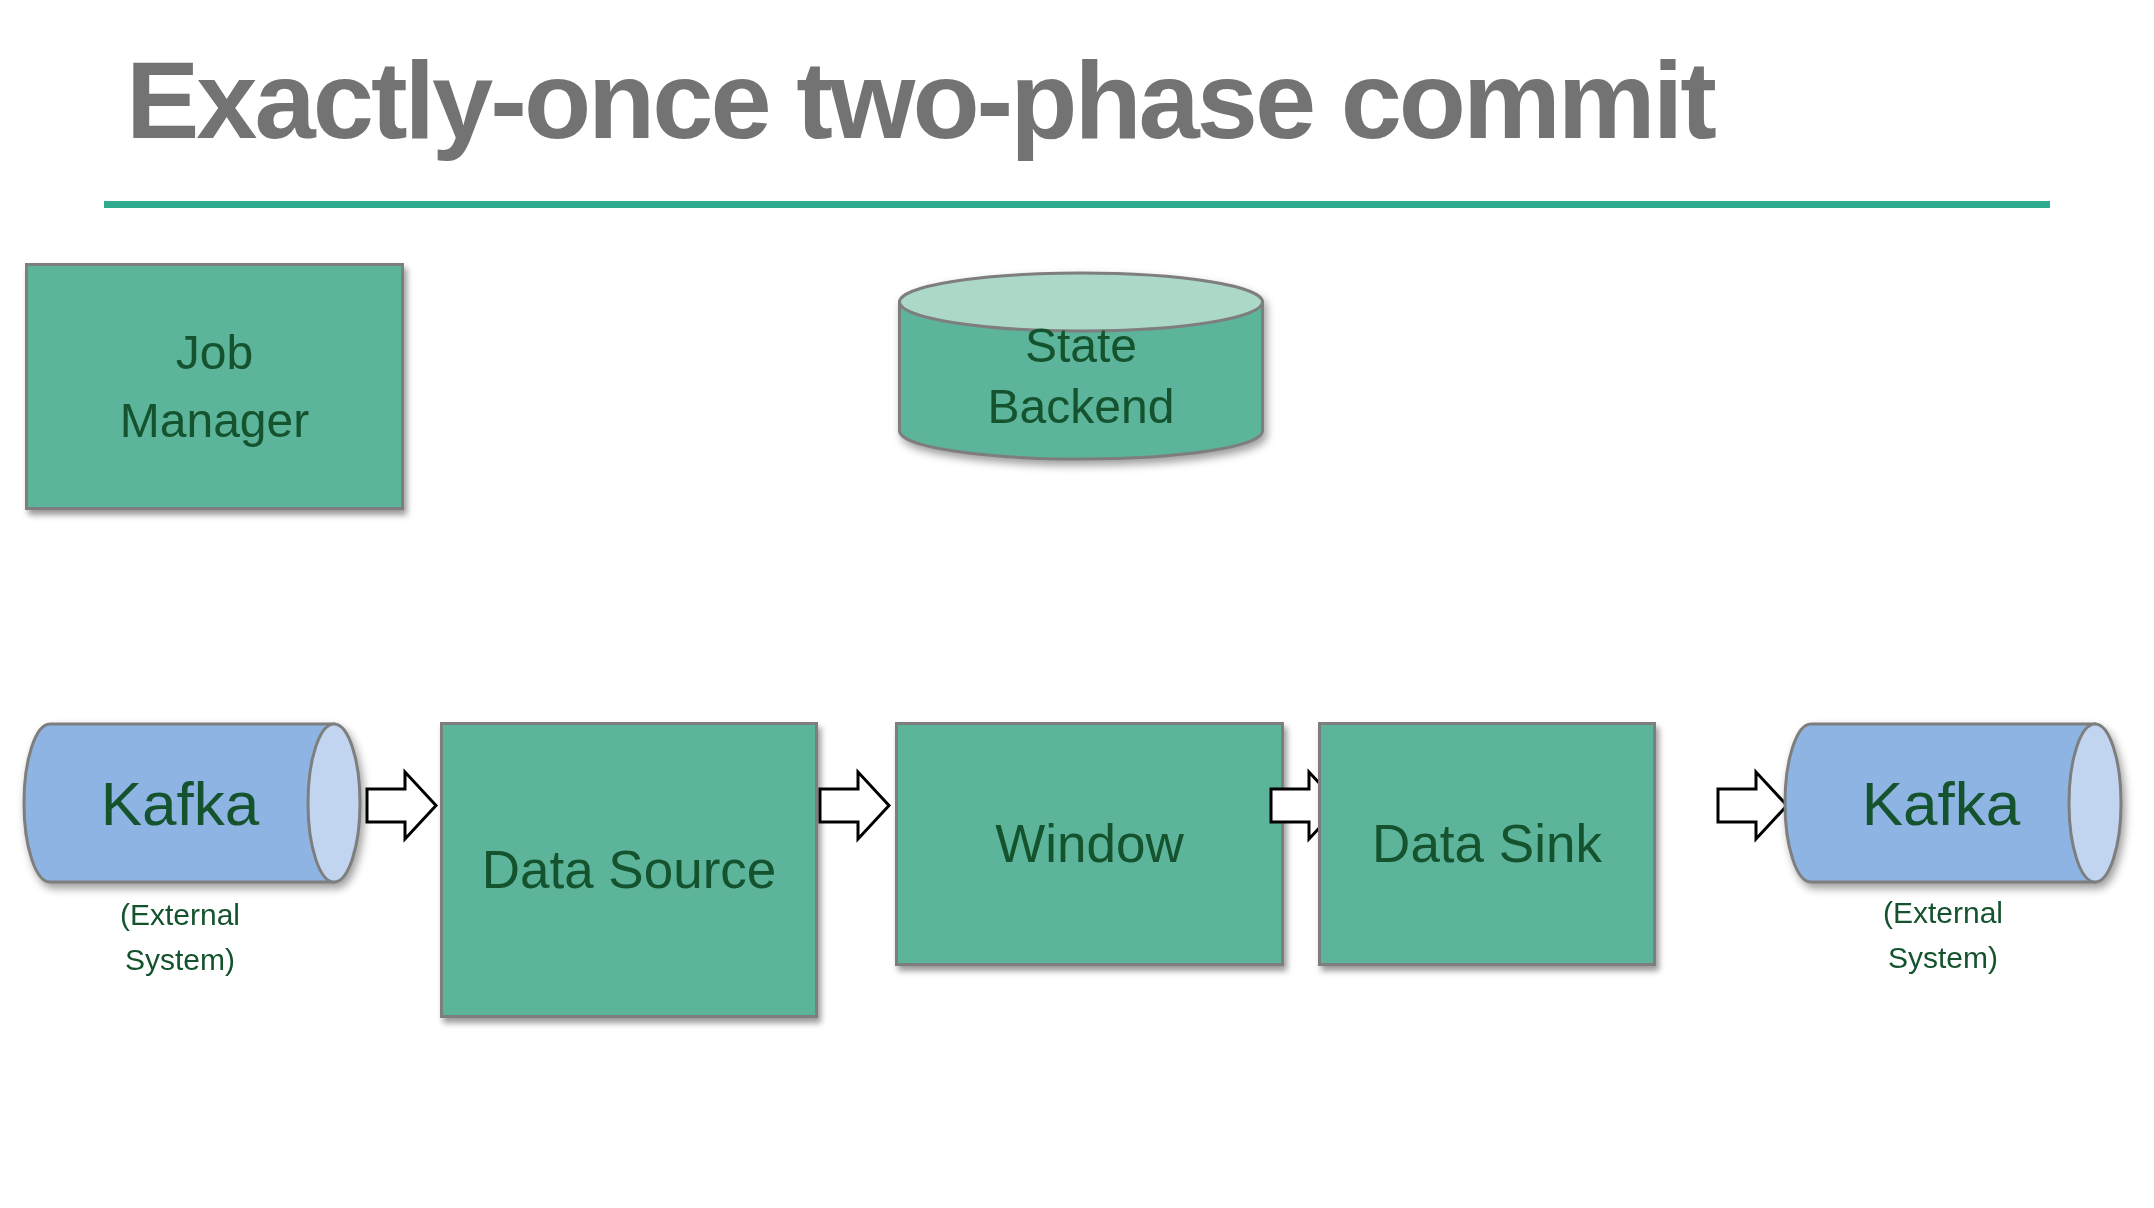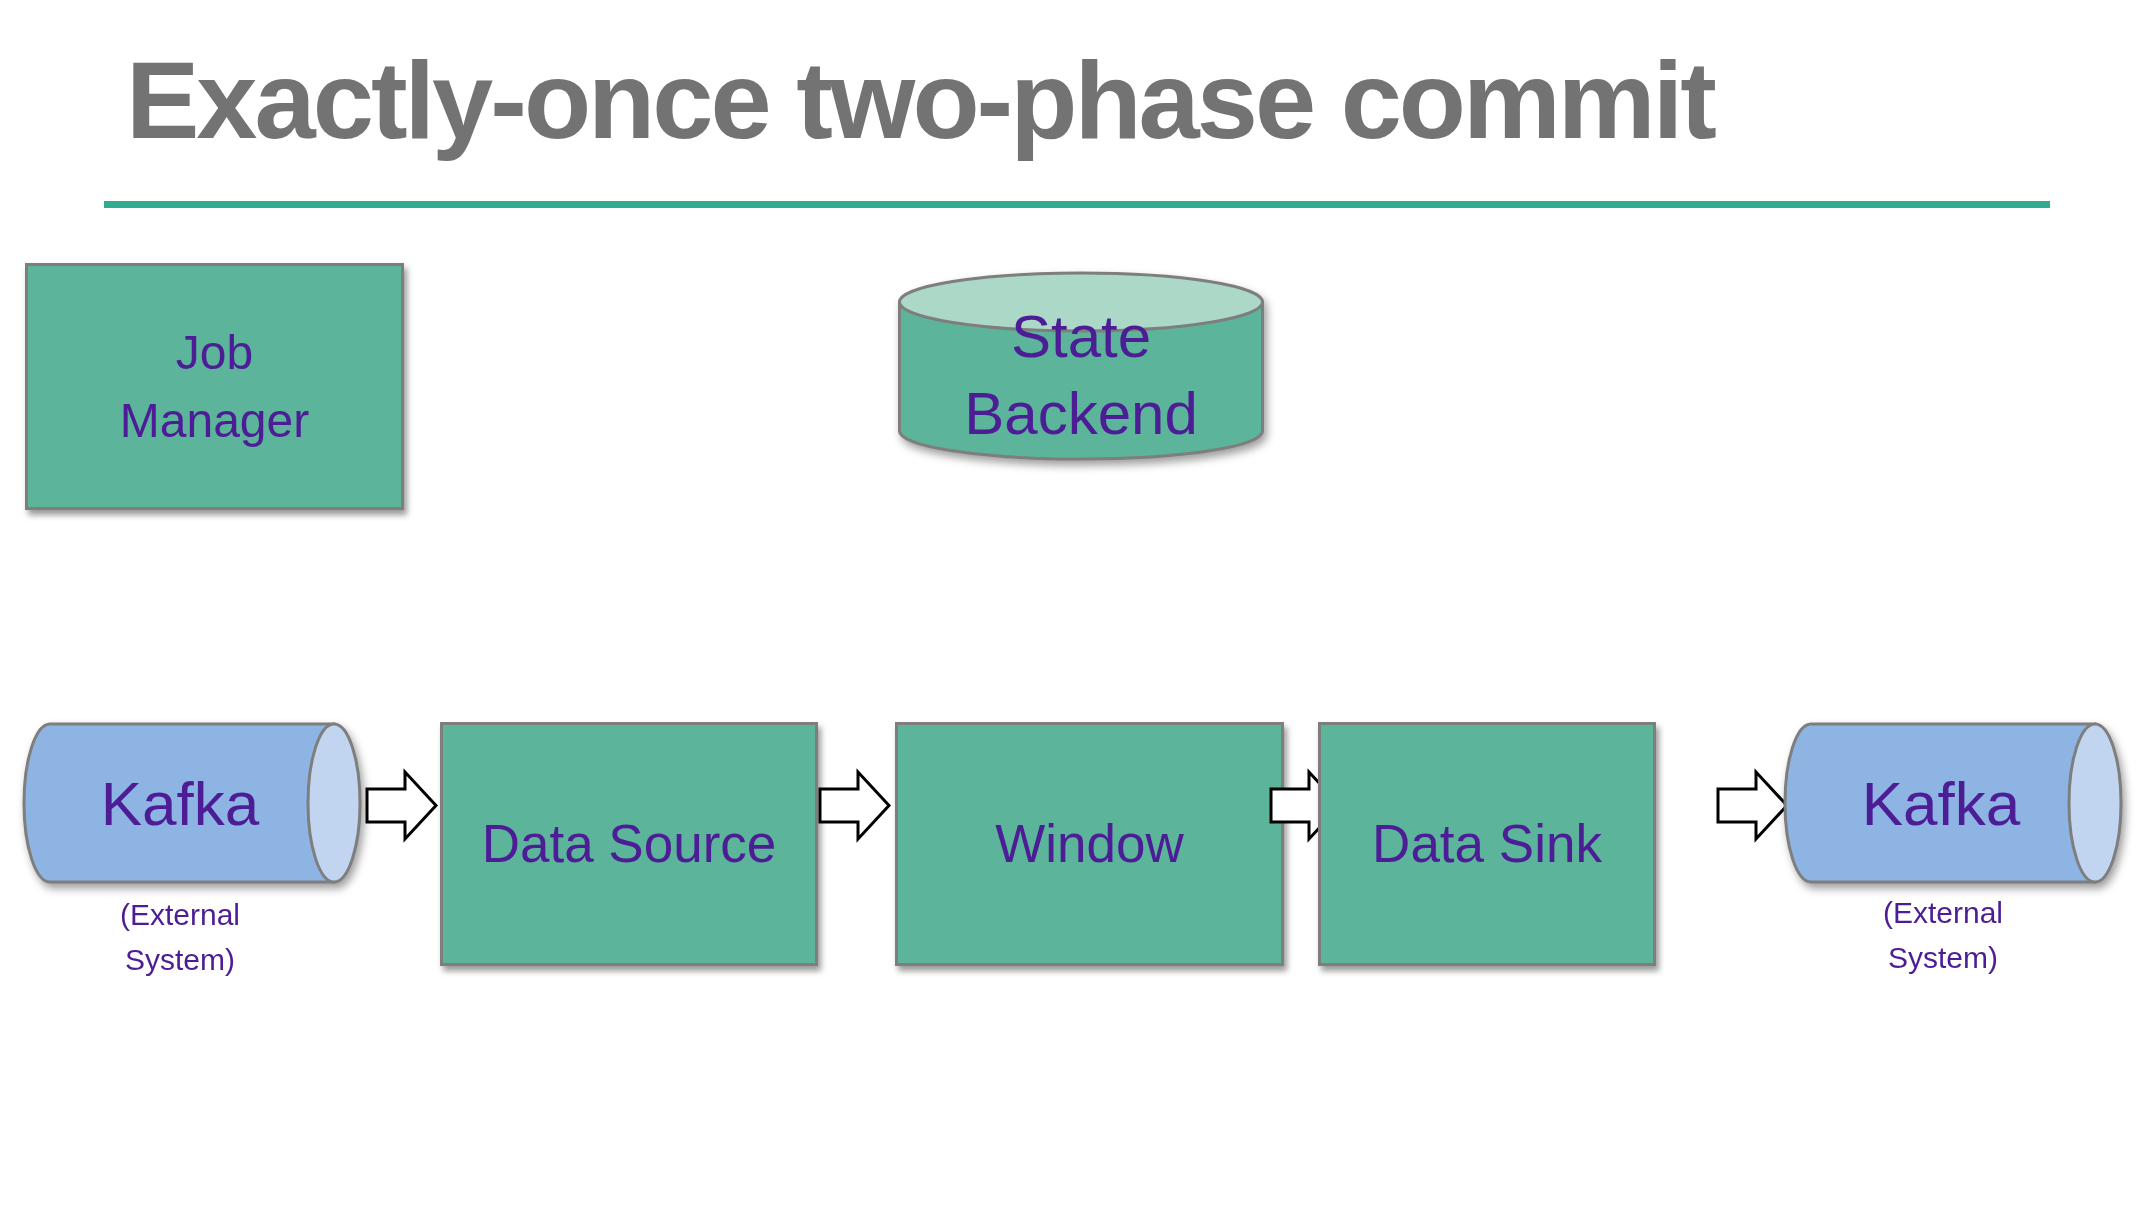--- a/index.html
+++ b/index.html
@@ -22,43 +22,43 @@
   
   .node-box {
     background: var(--box_green);
     border: 3px solid var(--border_gray);
     box-shadow: 3px 5px 6px rgba(0,0,0,0.40);
     display: flex; align-items: center; justify-content: center;
     text-align: center;
   }
   .label {
     white-space: pre-line;
-    color: #4c1d95;
+    color: #14532d;
   }
   .box-label { font-size: 53px; line-height: 1.35; }
   .job-label { font-size: 48px; line-height: 1.4; }
 
   #job-manager   { left: 25px;   top: 263px; width: 379px; height: 247px; }
-  #data-source   { left: 440px;  top: 722px; width: 378px; height: 244px; }
+  #data-source   { left: 440px;  top: 722px; width: 378px; height: 296px; }
   #window-box    { left: 895px;  top: 722px; width: 389px; height: 244px; }
   #data-sink     { left: 1318px; top: 722px; width: 338px; height: 244px; }
 
   
   svg.shape { overflow: visible; filter: drop-shadow(3px 5px 4px rgba(0,0,0,0.38)); }
   .cyl-body-green { fill: var(--box_green); stroke: var(--border_gray); stroke-width: 3; }
   .cyl-top-green  { fill: var(--cylinder_top_green); stroke: var(--border_gray); stroke-width: 3; }
   .cyl-body-blue  { fill: var(--kafka_blue); stroke: var(--border_gray); stroke-width: 3; }
   .cyl-cap-blue   { fill: var(--kafka_cap_blue); stroke: var(--border_gray); stroke-width: 3; }
   svg.arrow { overflow: visible; }
   .arrow-shape { fill: var(--arrow_fill); stroke: var(--arrow_stroke); stroke-width: 3; stroke-linejoin: miter; }
 
   #state-backend-svg { left: 897px;  top: 270px; }
   #state-backend-label { left: 897px; top: 300px; width: 368px; height: 152px;
     display: flex; align-items: center; justify-content: center; text-align: center;
-    font-size: 60px; line-height: 1.28; }
+    font-size: 48px; line-height: 1.28; }
 
   #kafka-left-svg  { left: 20px;   top: 722px; }
   #kafka-right-svg { left: 1781px; top: 722px; }
   .kafka-label {
     width: 320px; height: 162px; top: 722px;
     display: flex; align-items: center; justify-content: center;
     font-size: 62px;
   }
   #kafka-left-label  { left: 20px; }
   #kafka-right-label { left: 1781px; }

